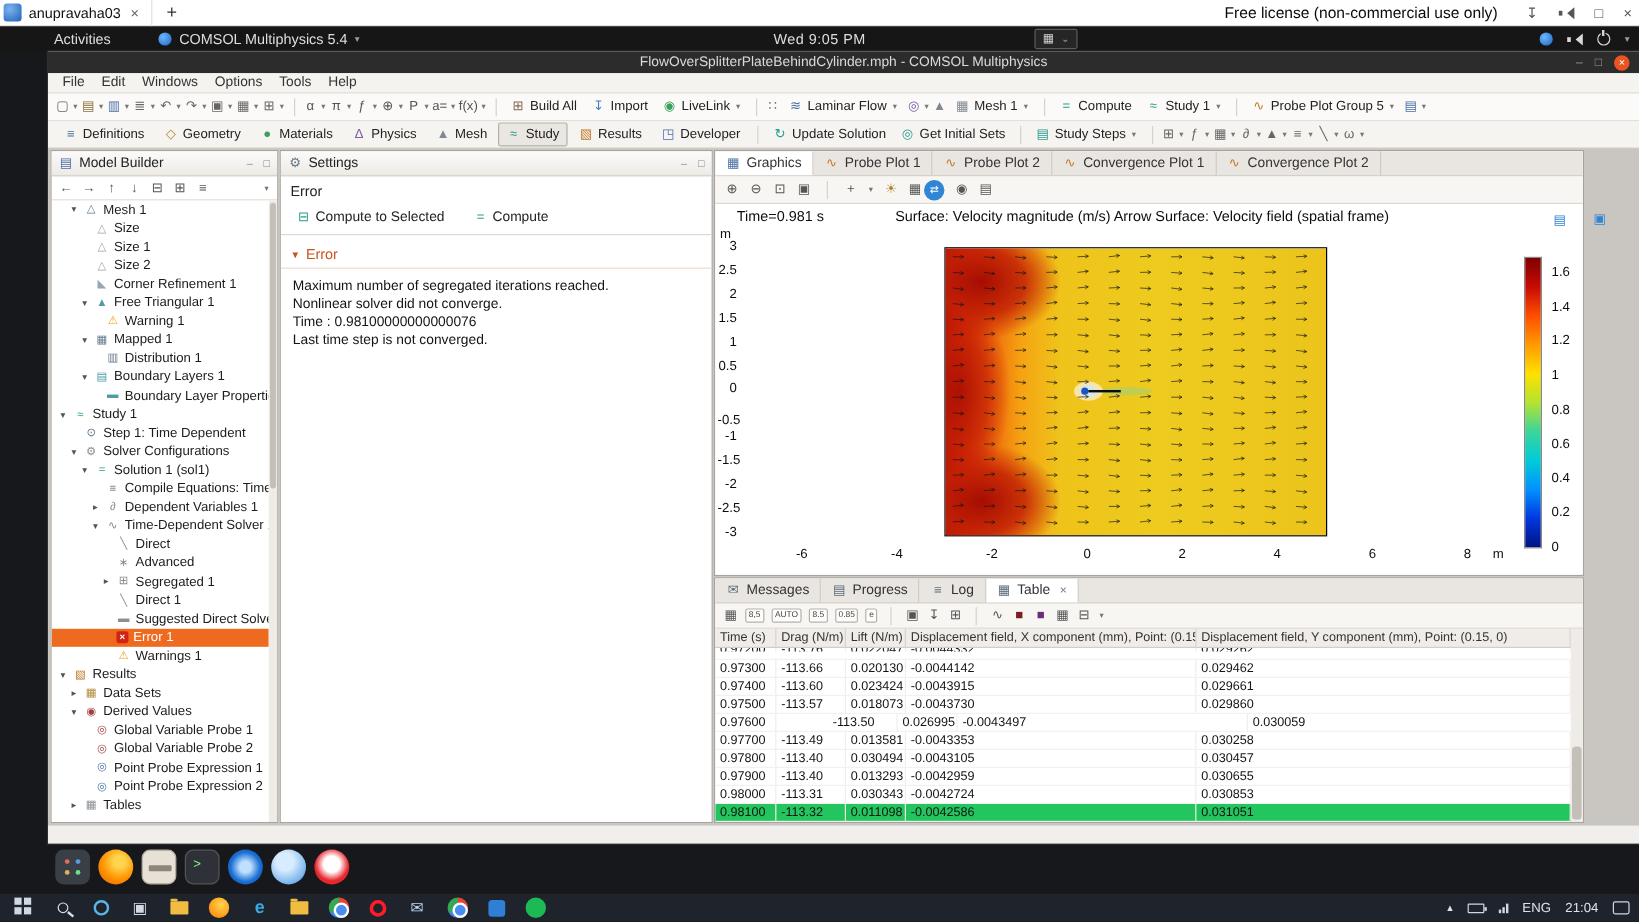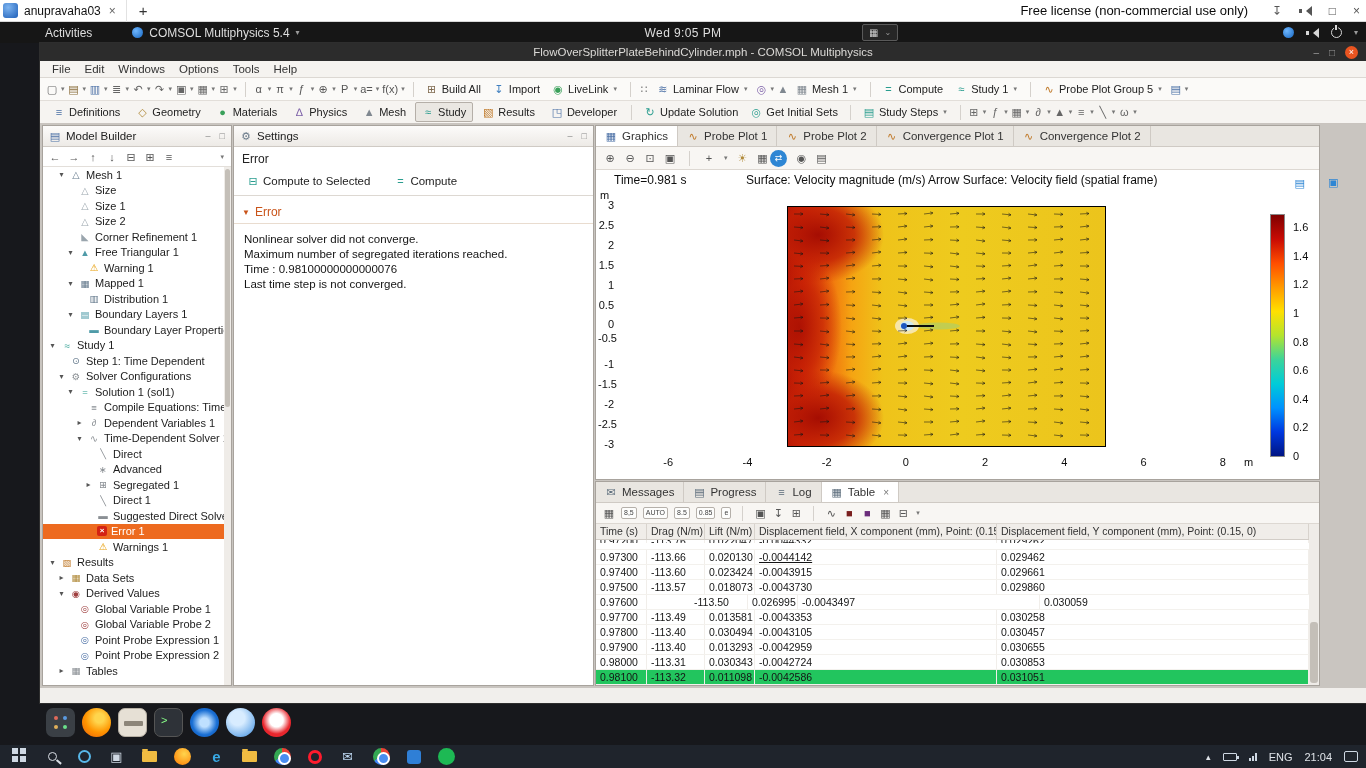--- a/index.html
+++ b/index.html
@@ -570,22 +570,22 @@
             <span class="tbtn">
               <span class="ic" style="color: rgb(42, 157, 143);">=</span>
               <span class="lbl">Compute</span>
             </span>
           </div>
         <div class="err-head">
           <span class="ecaret">▼</span>
           <span>Error</span>
         </div>
         <div class="err-body">
+            <div class="err-line">Maximum number of segregated iterations reached.</div>
             <div class="err-line">Nonlinear solver did not converge.</div>
-            <div class="err-line">Maximum number of segregated iterations reached.</div>
             <div class="err-line">Time : 0.98100000000000076</div>
             <div class="err-line">Last time step is not converged.</div>
           </div>
       </div>
 
       <div class="panel gfx">
         <div class="gtabs">
             <span class="gtab active">
               <span class="ic" style="color: rgb(74, 111, 165);">▦</span>
               <span class="lbl">Graphics</span>
@@ -875,21 +875,21 @@
           </div>
           <div class="cbar" style="background: linear-gradient(rgb(127, 0, 0), rgb(200, 11, 4), rgb(255, 78, 0), rgb(255, 154, 0), rgb(255, 224, 0), rgb(180, 228, 46), rgb(60, 212, 154), rgb(0, 204, 216), rgb(0, 146, 255), rgb(0, 56, 224), rgb(0, 20, 131));"></div>
           <span class="plot-flag" style="color: rgb(46, 134, 212);">▤</span>
         <span class="ytick" style="top: 29px;">3</span>
             <span class="ytick" style="top: 48.9165px;">2.5</span>
             <span class="ytick" style="top: 68.833px;">2</span>
             <span class="ytick" style="top: 88.7495px;">1.5</span>
             <span class="ytick" style="top: 108.666px;">1</span>
             <span class="ytick" style="top: 128.582px;">0.5</span>
             <span class="ytick" style="top: 148.499px;">0</span>
-            <span class="ytick" style="top: 162px;">-0.5</span>
+            <span class="ytick" style="top: 174px;">-0.5</span>
             <span class="ytick" style="top: 188.332px;">-1</span>
             <span class="ytick" style="top: 208.248px;">-1.5</span>
             <span class="ytick" style="top: 228.165px;">-2</span>
             <span class="ytick" style="top: 248.082px;">-2.5</span>
             <span class="ytick" style="top: 267.998px;">-3</span>
             <span class="xtick" style="left: 57.125px; top: 286px;">-6</span>
             <span class="xtick" style="left: 136.375px; top: 286px;">-4</span>
             <span class="xtick" style="left: 215.625px; top: 286px;">-2</span>
             <span class="xtick" style="left: 294.875px; top: 286px;">0</span>
             <span class="xtick" style="left: 374.125px; top: 286px;">2</span>
@@ -959,21 +959,21 @@
               <span class="td" style="width: 51px;">0.97200</span>
               <span class="td" style="width: 58px;">-113.76</span>
               <span class="td" style="width: 50px;">0.022047</span>
               <span class="td" style="width: 242px;">-0.0044332</span>
               <span class="td" style="width: 312px;">0.029262</span>
             </div>
             <div class="tr">
               <span class="td" style="width: 51px;">0.97300</span>
               <span class="td" style="width: 58px;">-113.66</span>
               <span class="td" style="width: 50px;">0.020130</span>
-              <span class="td" style="width: 242px; text-decoration: underline;">-0.0044142</span>
+              <span class="td" style="width: 242px;">-0.0044142</span>
               <span class="td" style="width: 312px;">0.029462</span>
             </div>
             <div class="tr">
               <span class="td" style="width: 51px;">0.97400</span>
               <span class="td" style="width: 58px;">-113.60</span>
               <span class="td" style="width: 50px;">0.023424</span>
               <span class="td" style="width: 242px;">-0.0043915</span>
               <span class="td" style="width: 312px;">0.029661</span>
             </div>
             <div class="tr">

